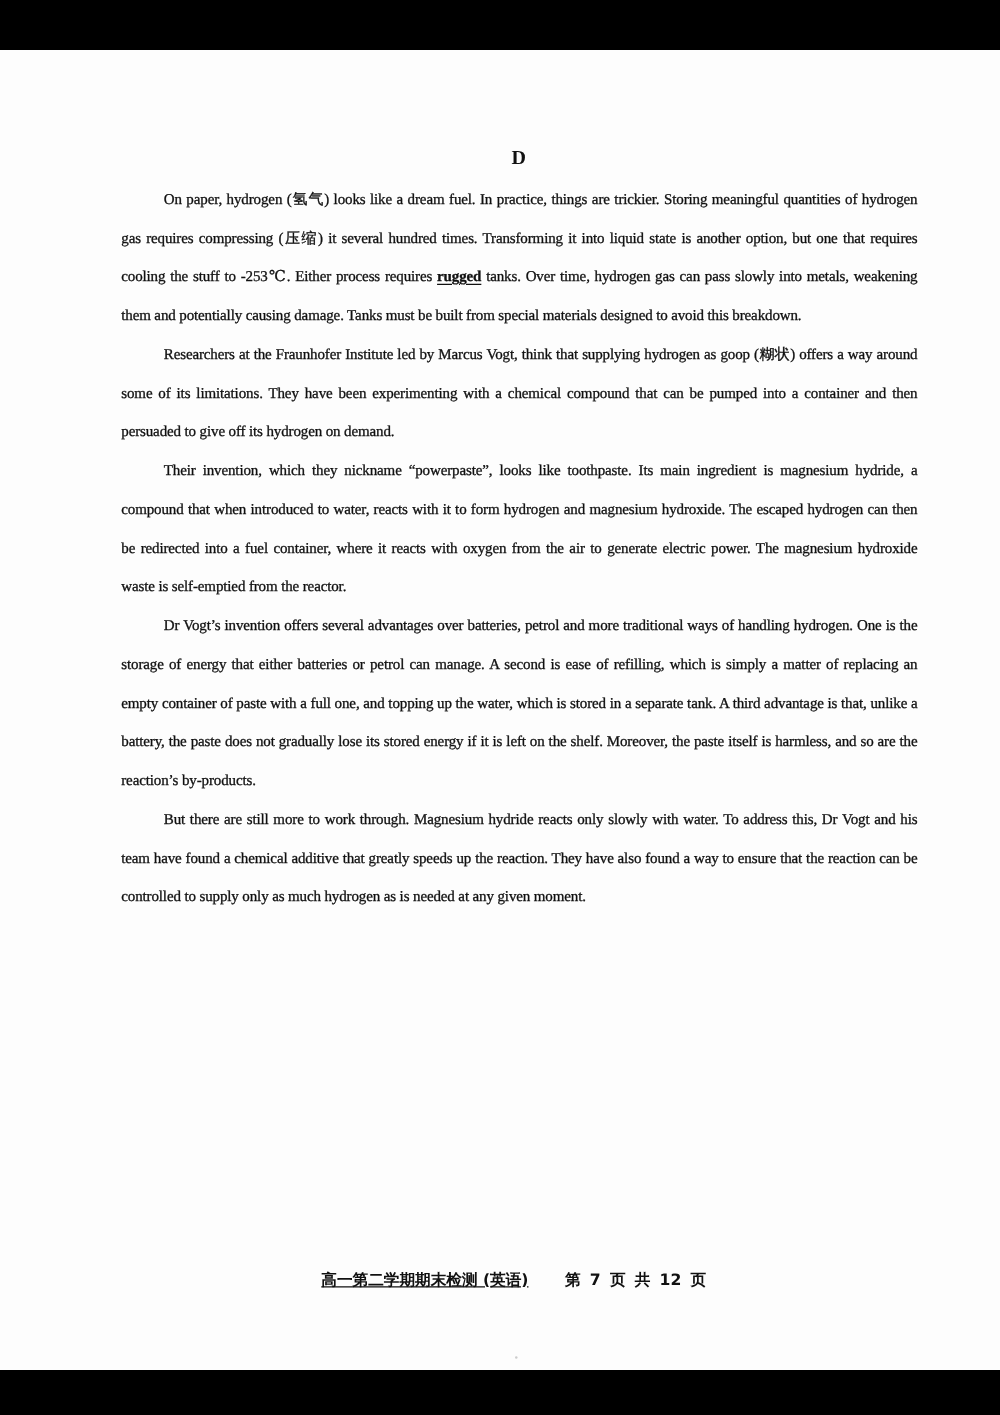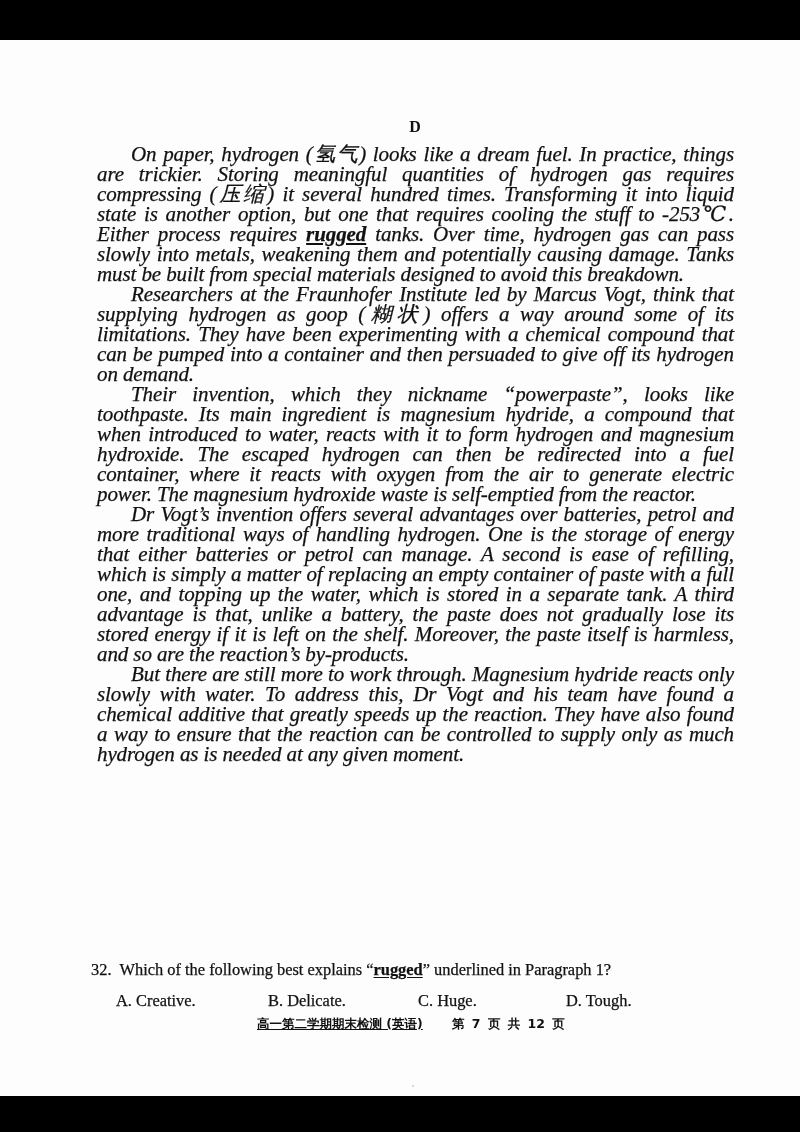--- a/index.html
+++ b/index.html
@@ -33,25 +33,24 @@
       left: 0; width: 830px;
       text-align: center;
       font-weight: bold;
       font-size: 16px;
     }
     .body-text {
       position: absolute;
       left: 97px;
       top: 104px;
       width: 637px;
-      font-size: 21px;
-      line-height: 20px;
+      font-size: 12px;
+      line-height: 31px;
       text-align: justify;
       letter-spacing: -0.1px;
-      font-style: italic;
       -webkit-text-stroke: 0.25px #111;
     }
     .para {
       margin: 0;
       text-indent: 34px;
     }
     .u {
       text-decoration: underline;
       font-weight: bold;
       text-underline-offset: 2px;
@@ -106,30 +105,21 @@
   <div class="section-letter">D</div>
 
   <div class="body-text">
     <p class="para p1"><span>On paper, hydrogen (氢气) looks like a dream fuel. In practice, things are trickier. Storing meaningful quantities of hydrogen gas requires compressing (压缩) it several hundred times. Transforming it into liquid state is another option, but one that requires cooling the stuff to -253℃. Either process requires </span><span class="u">rugged</span><span> tanks. Over time, hydrogen gas can pass slowly into metals, weakening them and potentially causing damage. Tanks must be built from special materials designed to avoid this breakdown.</span></p>
     <p class="para p2">Researchers at the Fraunhofer Institute led by Marcus Vogt, think that supplying hydrogen as goop (糊状) offers a way around some of its limitations. They have been experimenting with a chemical compound that can be pumped into a container and then persuaded to give off its hydrogen on demand.</p>
     <p class="para p3">Their invention, which they nickname “powerpaste”, looks like toothpaste. Its main ingredient is magnesium hydride, a compound that when introduced to water, reacts with it to form hydrogen and magnesium hydroxide. The escaped hydrogen can then be redirected into a fuel container, where it reacts with oxygen from the air to generate electric power. The magnesium hydroxide waste is self-emptied from the reactor.</p>
     <p class="para p4">Dr Vogt’s invention offers several advantages over batteries, petrol and more traditional ways of handling hydrogen. One is the storage of energy that either batteries or petrol can manage. A second is ease of refilling, which is simply a matter of replacing an empty container of paste with a full one, and topping up the water, which is stored in a separate tank. A third advantage is that, unlike a battery, the paste does not gradually lose its stored energy if it is left on the shelf. Moreover, the paste itself is harmless, and so are the reaction’s by-products.</p>
     <p class="para p5">But there are still more to work through. Magnesium hydride reacts only slowly with water. To address this, Dr Vogt and his team have found a chemical additive that greatly speeds up the reaction. They have also found a way to ensure that the reaction can be controlled to supply only as much hydrogen as is needed at any given moment.</p>
   </div>
 
-  <div class="question">
-    <span class="q-num">32.</span><span>Which of the following best explains “</span><span class="u">rugged</span><span>” underlined in Paragraph 1?</span>
-  </div>
 
-  <div class="options">
-    <span class="opt a">A. Creative.</span>
-    <span class="opt b">B. Delicate.</span>
-    <span class="opt c">C. Huge.</span>
-    <span class="opt d">D. Tough.</span>
-  </div>
 
   <div class="footer">
     <span class="left">高一第二学期期末检测 (英语)</span>
     <span class="right">第 7 页 共 12 页</span>
   </div>
 
   <div class="dot"></div>
 </div>
 
 <div class="bar-bottom"></div>

